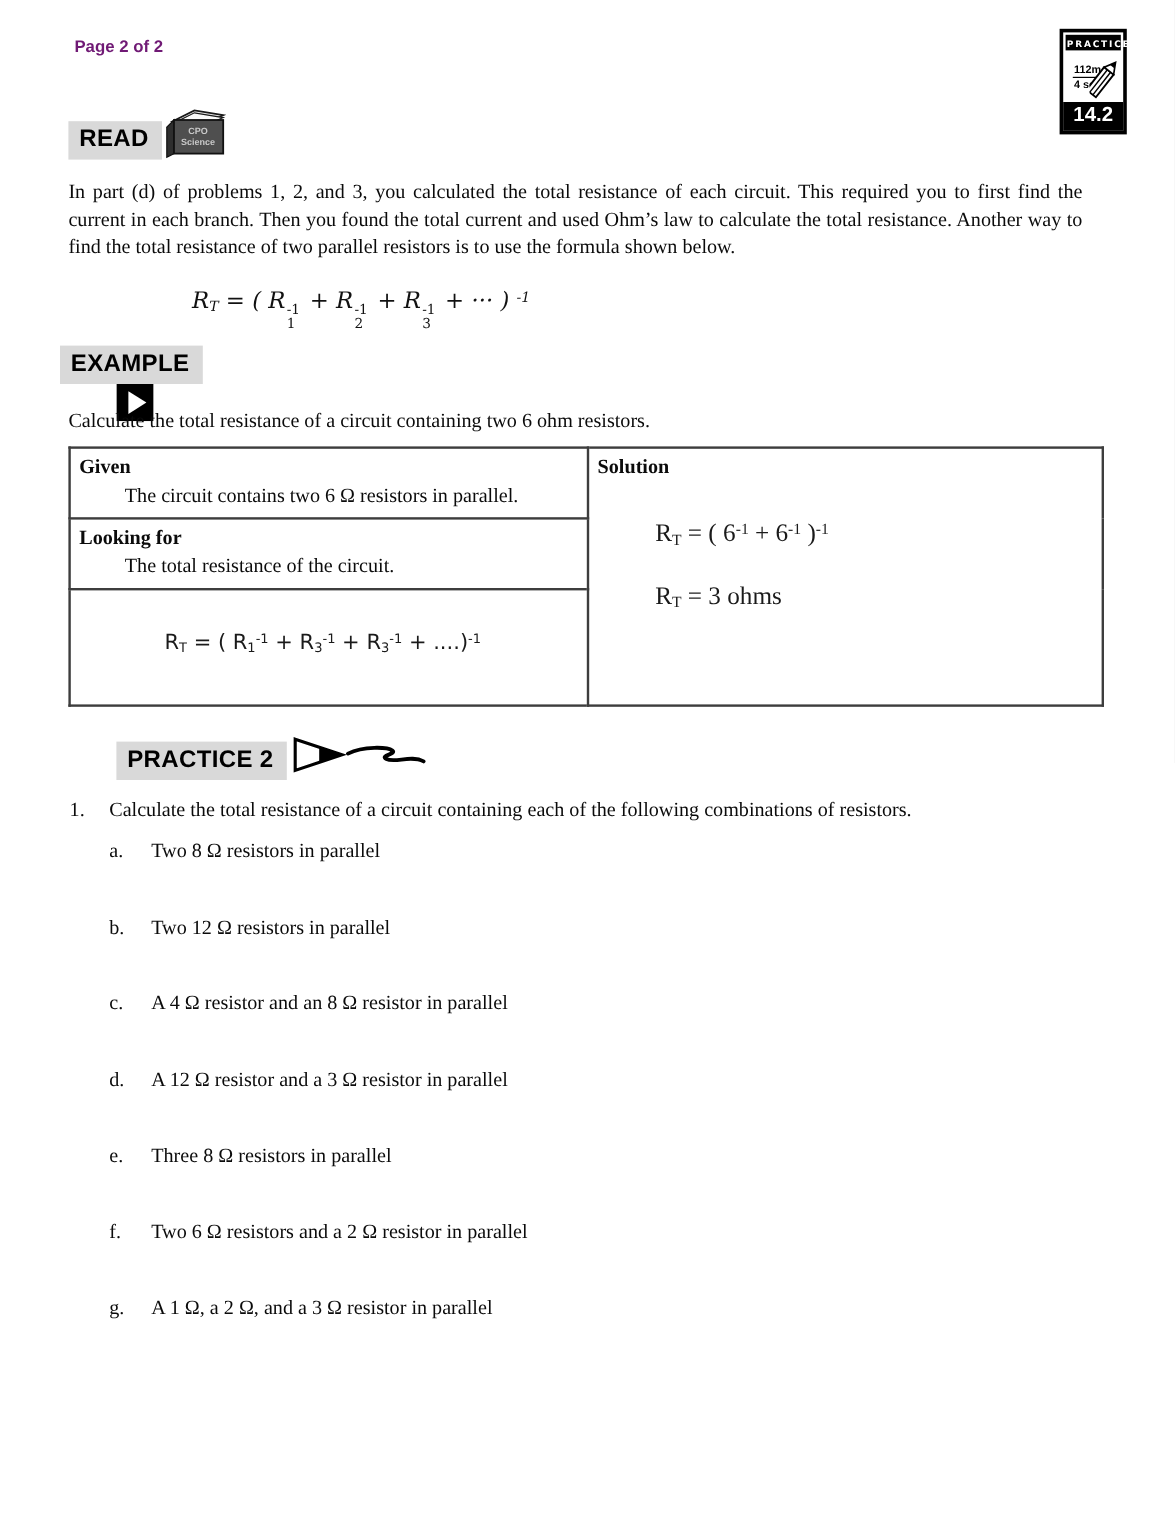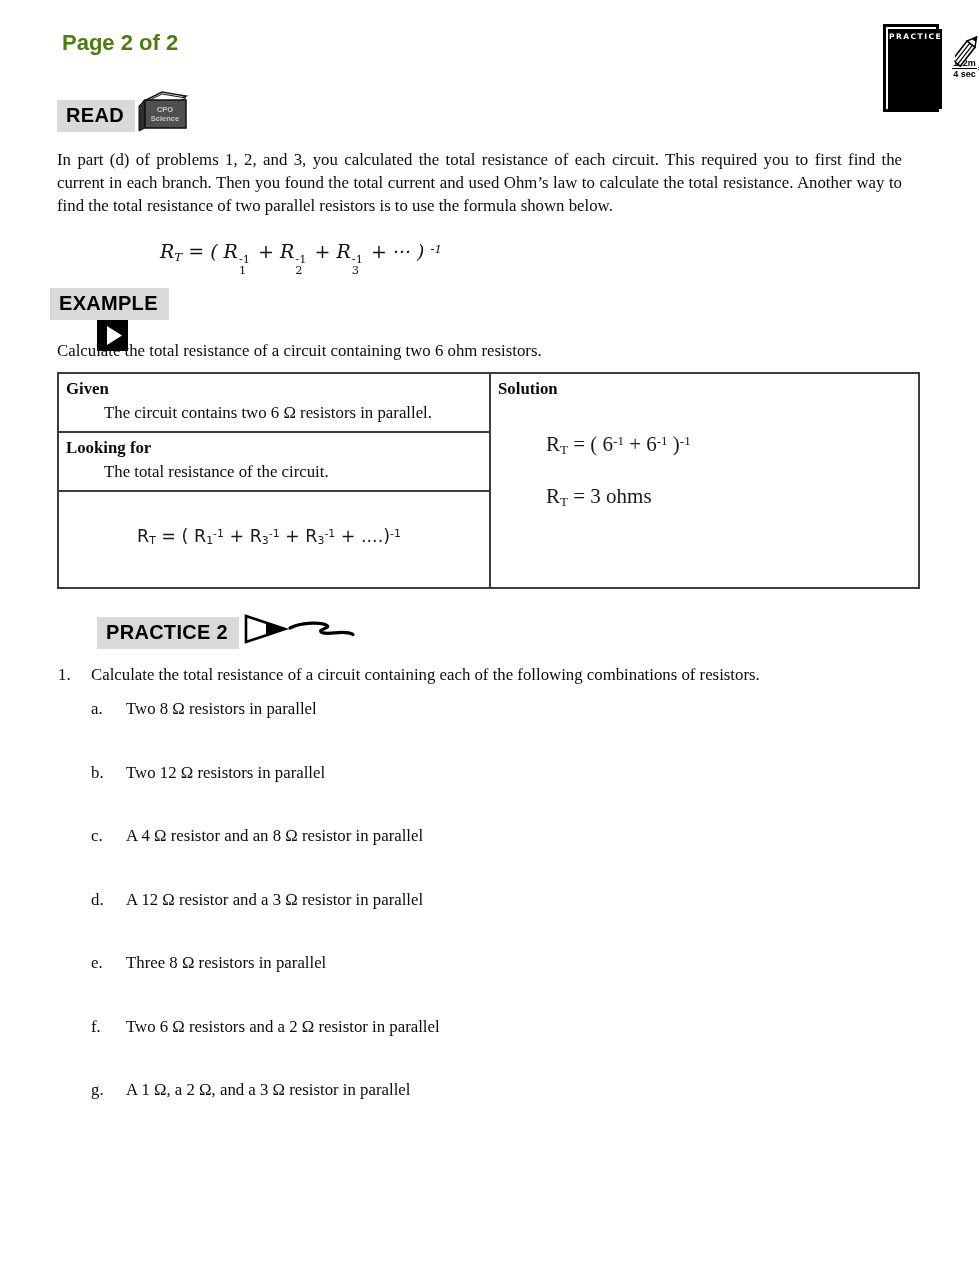--- a/index.html
+++ b/index.html
@@ -10,28 +10,28 @@
     margin:0 auto;
     background:#ffffff;
     font-family:"Liberation Serif", serif;
     color:#0b0b0b;
     overflow:hidden;
   }
   
   .page-header {
     position:absolute; left:62px; top:30px;
     font-family:"Liberation Sans", sans-serif;
-    font-weight:bold; font-size:22px; color:#4d7c0f;
+    font-weight:bold; font-size:14px; color:#701a75;
   }
   
   .badge {
     position:absolute; left:883px; top:24px;
     width:56px; height:88px;
     border:3px solid #000; background:#fff;
-    display:flex; 
+    display:flex; flex-direction:column;
   }
   .badge-title {
     margin:2px 2px 0 2px;
     background:#000; color:#fff;
     font-family:"DejaVu Sans", sans-serif;
     font-weight:bold; font-size:7.5px; letter-spacing:1.5px;
     text-align:center; padding:2.5px 0 1.5px 1px;
   }
   .badge-mid {
     flex:1; display:flex; align-items:center;

